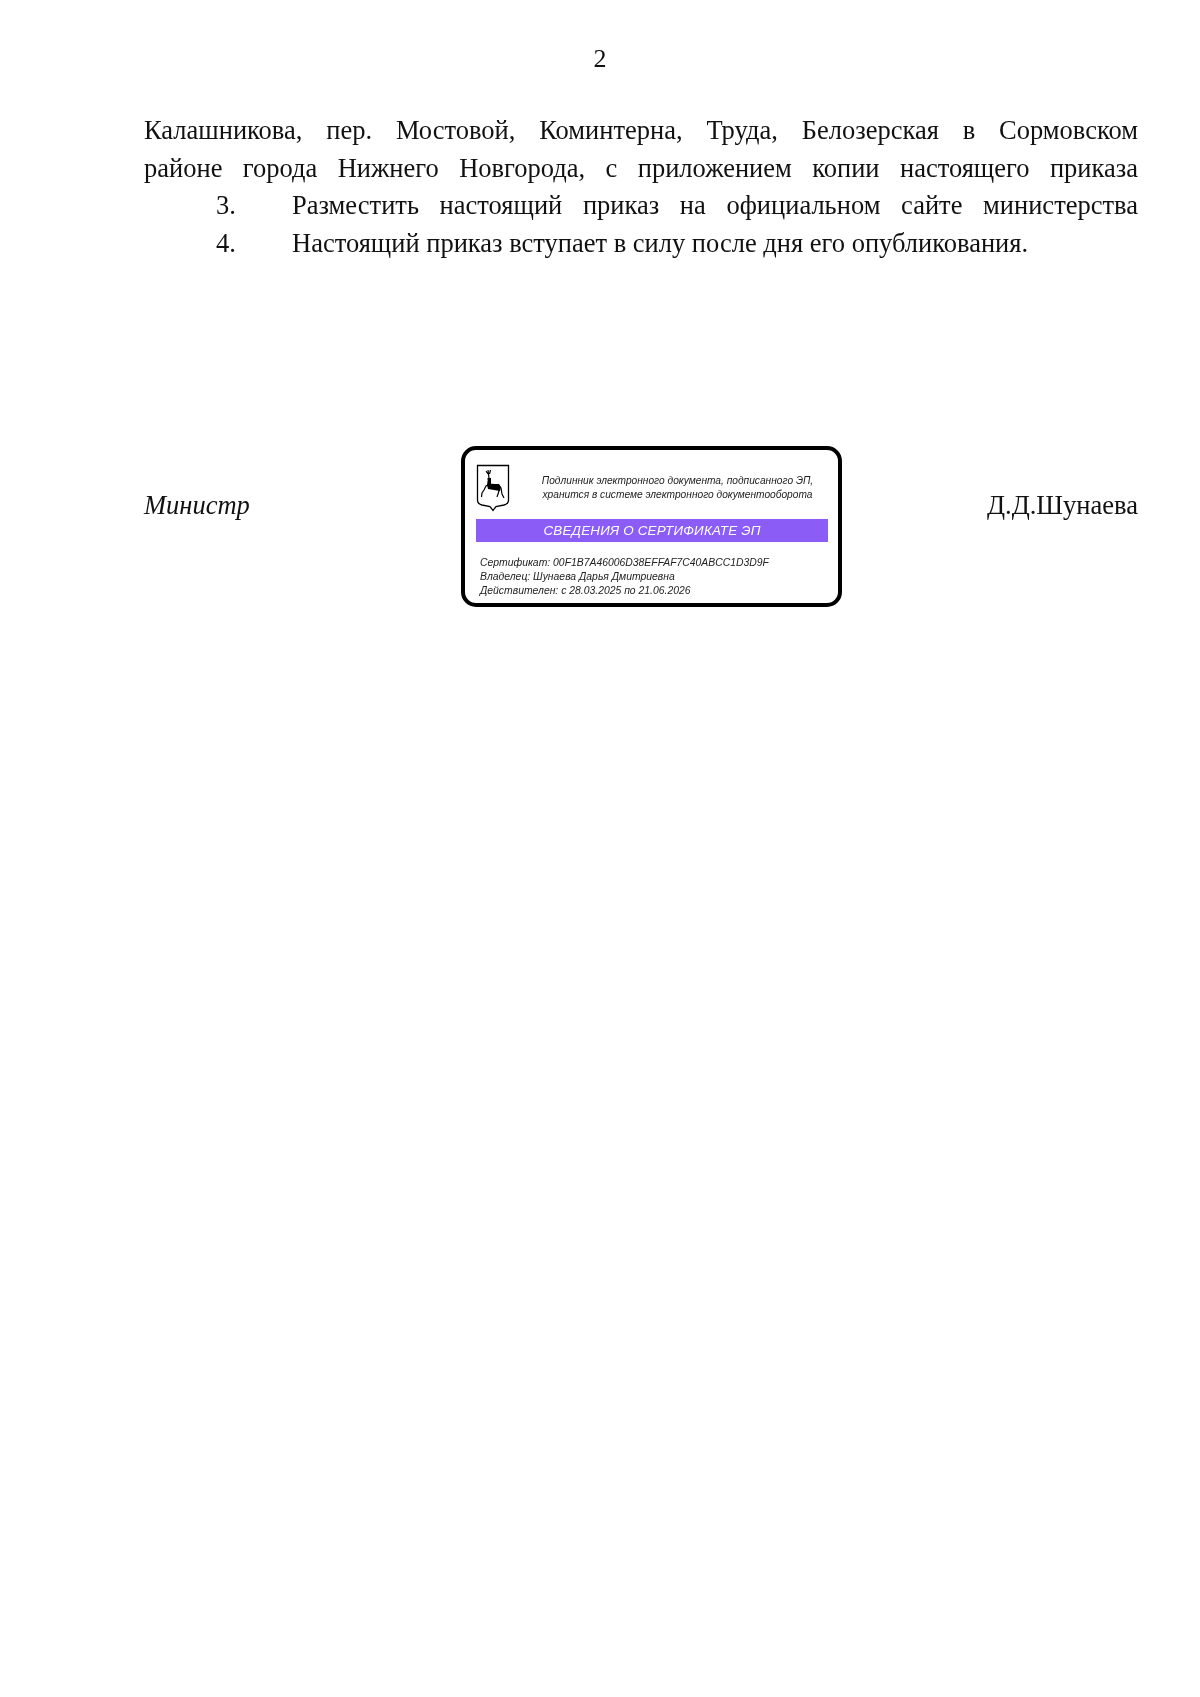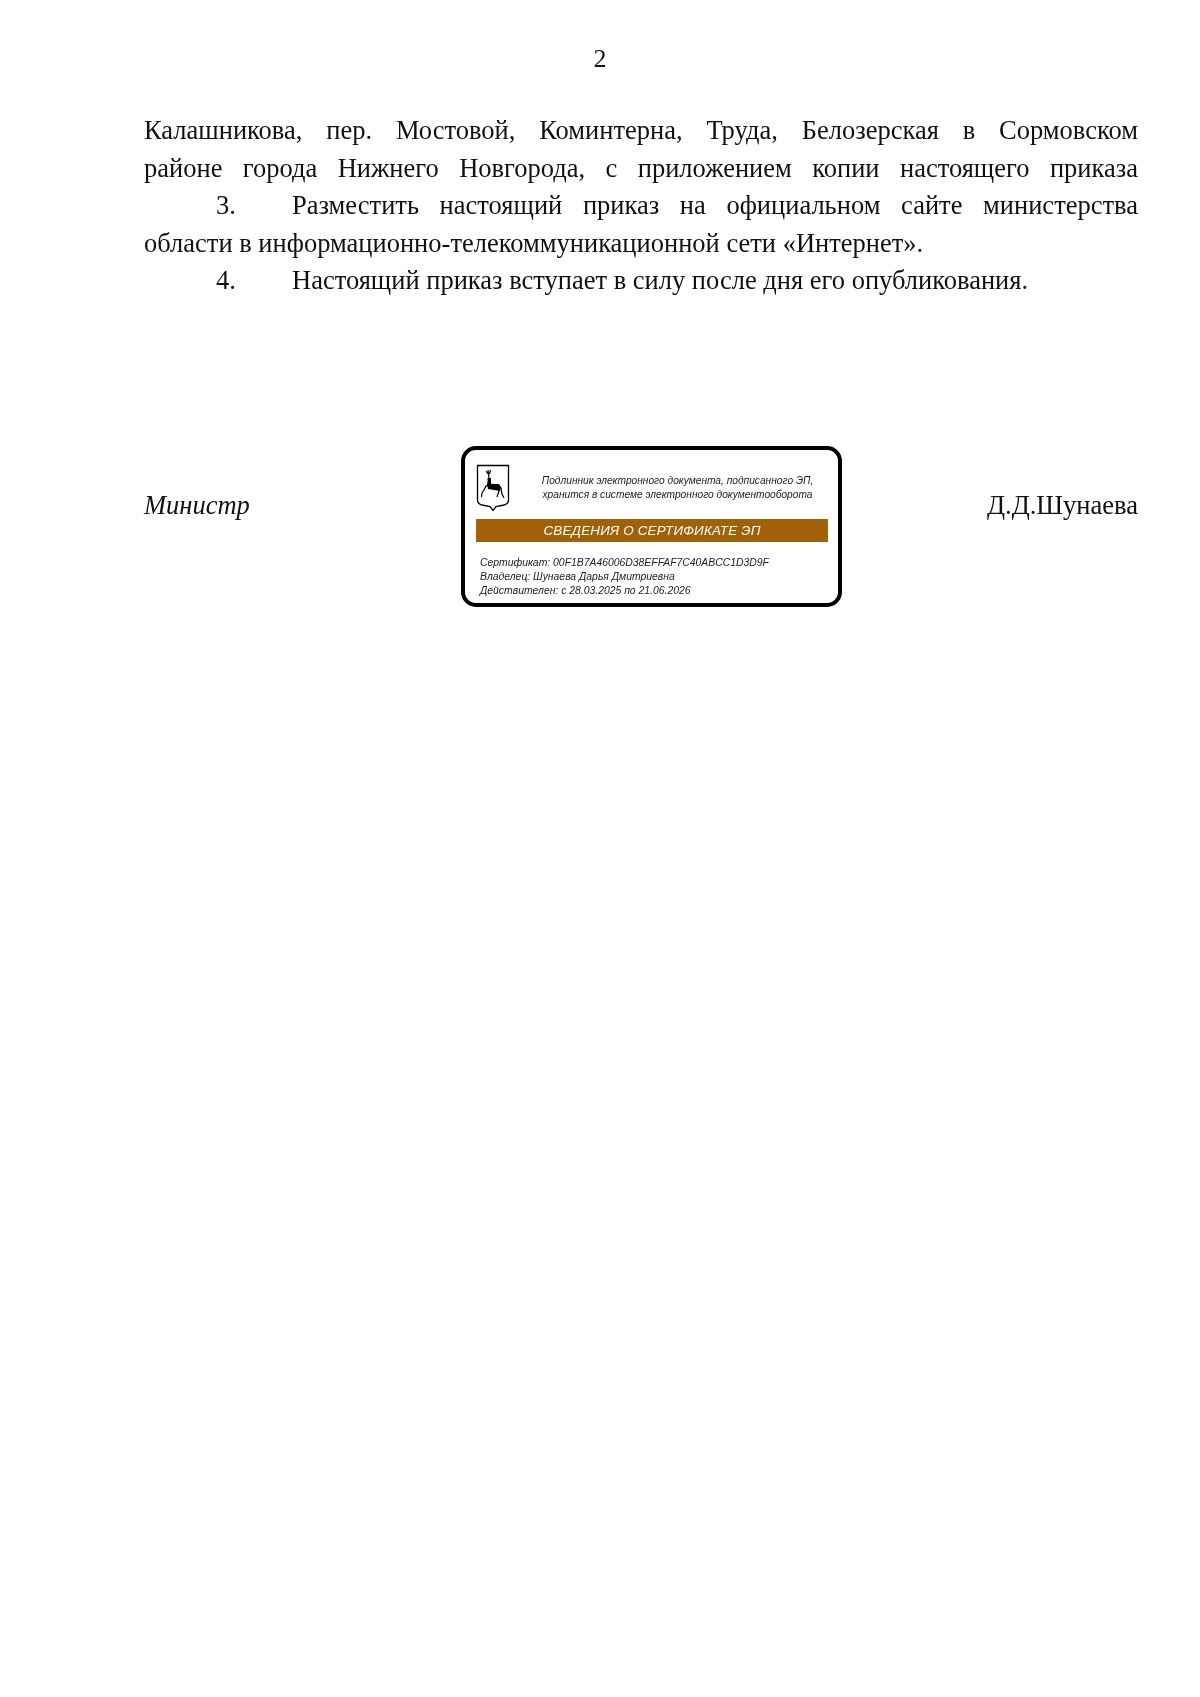--- a/index.html
+++ b/index.html
@@ -13,37 +13,36 @@
   .para .num { display:inline-block; width:76px; text-indent:0; }
   .justify-full { text-align-last:justify; }
   .sig-left { position:absolute; left:144px; top:490px; font-size:26.5px;font-style:italic; }
   .sig-right { position:absolute; right:62px; top:490px; font-size:26.5px; }
   .stamp { position:absolute; left:461px; top:446px; width:373px; height:153px;
            border:4px solid #000; border-radius:15px; background:#fff;font-style:italic; }
   .sans { font-family:"Liberation Sans","DejaVu Sans",sans-serif; }
   .emblem { position:absolute; left:11px; top:14px; width:34px; height:48px; }
   .stamp-head { position:absolute; left:60px; right:8px; top:24px; text-align:center;
                 font-size:10.2px; line-height:14px; color:#222; }
-  .stamp-bar { position:absolute; left:11px; right:10px; top:69px; height:23px; background:#a16207;
+  .stamp-bar { position:absolute; left:11px; right:10px; top:69px; height:23px; background:#8b5cf6;
                color:#fff; font-size:13.4px; line-height:23px; text-align:center; letter-spacing:0.2px; }
   .stamp-lines { position:absolute; left:15px; top:106px; font-size:10.4px; line-height:14px; color:#222; }
 </style>
 </head>
 <body>
 
 <div class="page">
 
   <div class="page-num serif">2</div>
 
   <div class="body-text serif">
     <p class="para justify-full">Калашникова, пер. Мостовой, Коминтерна, Труда, Белозерская в Сормовском</p>
     <p class="para justify-full">районе города Нижнего Новгорода, с приложением копии настоящего приказа</p>
 
     <p class="para indent justify-full"><span class="num">3.</span><span>Разместить настоящий приказ на официальном сайте министерства</span></p>
-    <p class="para">области в информационно-телекоммуникационной сети «Интернет».</p>
 
     <p class="para indent"><span class="num">4.</span><span>Настоящий приказ вступает в силу после дня его опубликования.</span></p>
   </div>
 
   <div class="sig-left serif">Министр</div>
   <div class="sig-right serif">Д.Д.Шунаева</div>
 
   <div class="stamp sans">
     <svg class="emblem" viewBox="0 0 34 48" width="34" height="48">
       <path d="M1.5 1.5 H32.5 V36 Q32.5 40 28 41 L20 42.5 L17 46.5 L14 42.5 L6 41 Q1.5 40 1.5 36 Z" fill="#fff" stroke="#000" stroke-width="1.3"></path>

